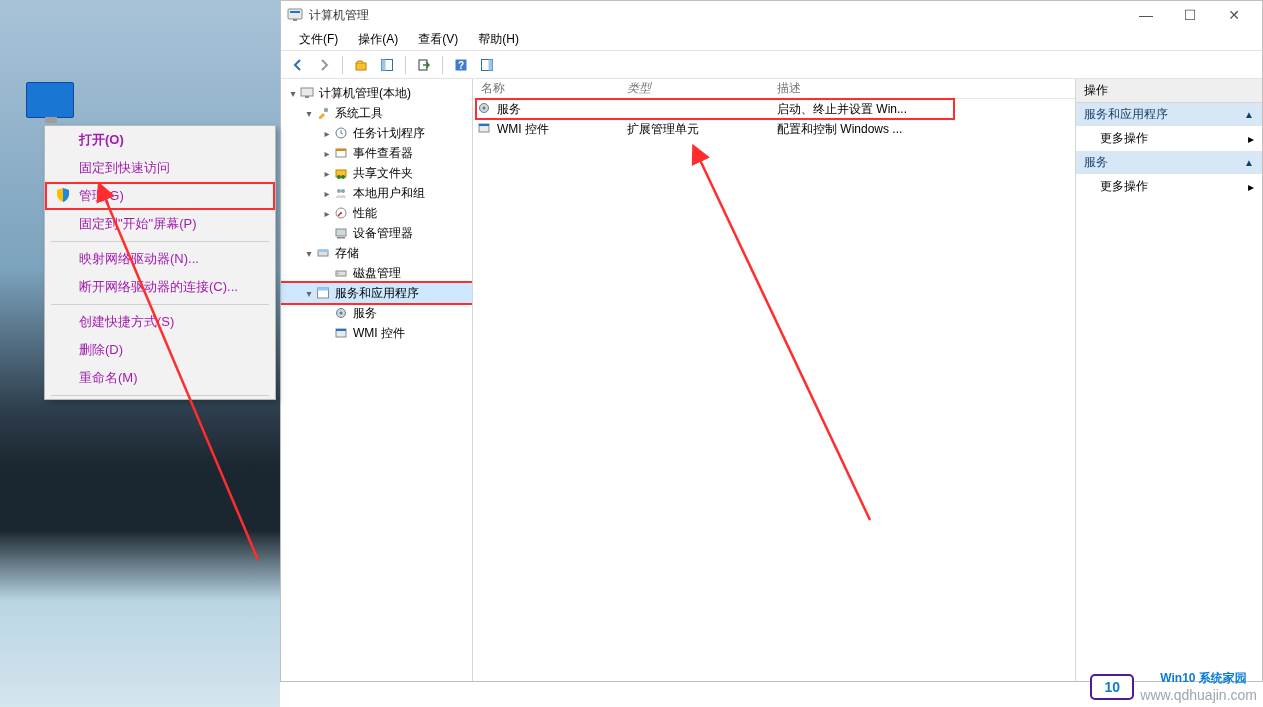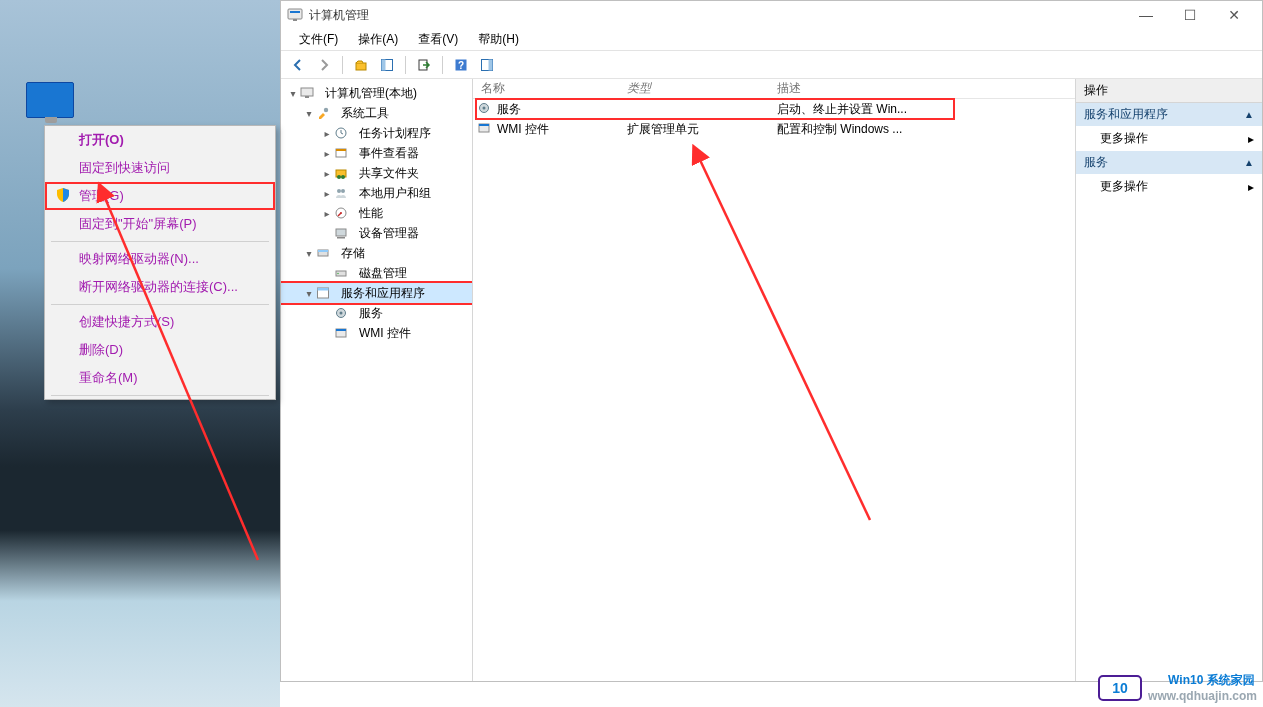--- a/index.html
+++ b/index.html
@@ -41,21 +41,21 @@
 .toolbar { height: 28px; display: flex; align-items: center; gap: 4px; padding: 0 6px; border-bottom: 1px solid #e3e3e3; }
 .toolbar .tb { width: 22px; height: 22px; display: inline-flex; align-items: center; justify-content: center; border: 1px solid transparent; border-radius: 2px; cursor: default; }
 .toolbar .sepv { width: 1px; height: 18px; background: #cfcfcf; margin: 0 3px; }
 
 .panes { flex: 1; display: flex; min-height: 0; }
 
 
 .tree { width: 192px; border-right: 1px solid #d6d6d6; font-size: 12px; padding: 4px 0; overflow: auto; }
 .tree .row { display: flex; align-items: center; height: 20px; padding-right: 6px; position: relative; cursor: default; }
 .tree .tw { width: 12px; text-align: center; color: #666; font-size: 10px; display: inline-block; }
-.tree .lbl { margin-left: 8px; }
+.tree .lbl { margin-left: 2px; }
 .tree .ic { width: 16px; height: 16px; display: inline-flex; align-items: center; justify-content: center; margin-right: 2px; }
 .tree .sel { background: #cde8ff; }
 .tree .hl { position: absolute; left: -2px; right: -2px; top: -2px; bottom: -2px; border: 2px solid #ff2d2d; pointer-events: none; }
 .ind1 { padding-left: 6px; }
 .ind2 { padding-left: 22px; }
 .ind3 { padding-left: 40px; }
 
 
 .list { flex: 1; min-width: 0; display: flex; flex-direction: column; border-right: 1px solid #d6d6d6; }
 .list .hdr { height: 20px; display: flex; align-items: center; font-size: 12px; color: #737373; border-bottom: 1px solid #e6e6e6; padding-left: 4px; }
@@ -79,21 +79,21 @@
 
 svg { display: block; }
 
 
 .arrows { position: absolute; left: 0; top: 0; width: 1263px; height: 707px; pointer-events: none; z-index: 200; }
 
 
 .wm { position: absolute; right: 6px; bottom: 4px; display: flex; align-items: center; gap: 6px; font-size: 12px; z-index: 300; }
 .wm .badge { width: 44px; height: 26px; border: 2px solid #4c1d95; border-radius: 5px; display: flex; align-items: center; justify-content: center; font-weight: 800; color: #0a7cd5; font-size: 14px; background: #fff; }
 .wm .t1 { color: #0a7cd5; font-weight: 700; margin-left: 20px; }
-.wm .t2 { color: #9aa7b1; font-size: 12px; font-weight: bold; }
+.wm .t2 { color: #9aa7b1; font-size: 14px; }
 </style>
 </head>
 <body>
 
 <div class="desktop">
   <div class="desktop-icon">
     <div class="pc"></div>
     <div>此</div>
   </div>
 </div>

